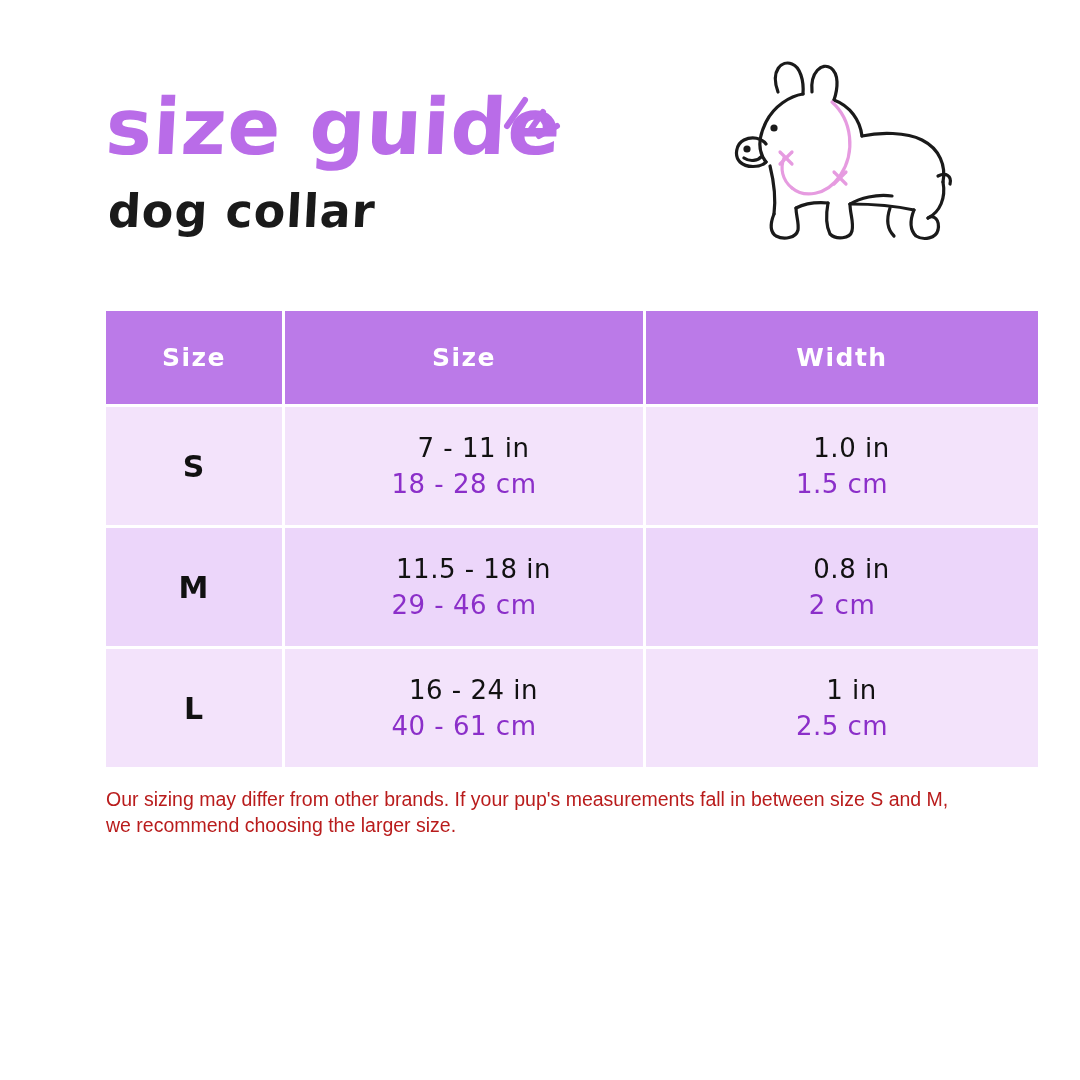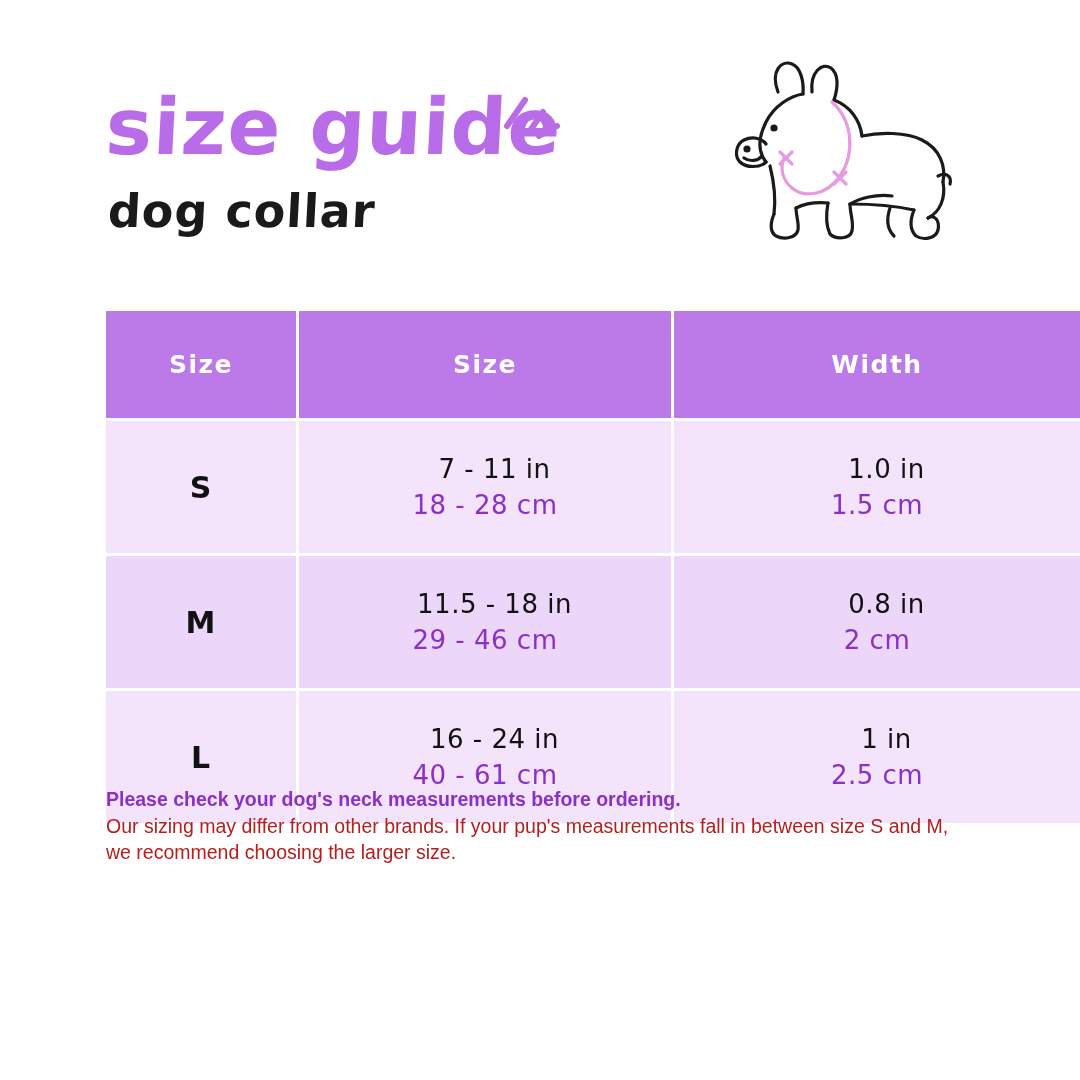--- a/index.html
+++ b/index.html
@@ -72,21 +72,21 @@
     position: absolute;
     left: 106px;
     top: 311px;
     width: 868px;
     border-collapse: separate;
     border-spacing: 0;
     table-layout: fixed;
   }
   .size-table th,
   .size-table td {
-    padding: 11px;
+    padding: 4px;
     text-align: center;
     vertical-align: middle;
     border-right: 3px solid #ffffff;
     border-bottom: 3px solid #ffffff;
   }
   .size-table th:last-child,
   .size-table td:last-child {
     border-right: none;
   }
   .size-table tr:last-child td {
@@ -258,18 +258,17 @@
         </td>
         <td>
           <div class="val-in">1 in</div>
           <div class="val-cm">2.5 cm</div>
         </td>
       </tr>
     </tbody>
   </table>
 
   <div class="notes">
-    <p class="note-highlight">Please check your dog's neck measurements before ordering.</p>
     <p class="note-body">Our sizing may differ from other brands. If your pup's measurements fall in between size S and M, we recommend choosing the larger size.</p>
     <div class="note-gap"></div>
   </div>
 
 </div>
 
 </body></html>

